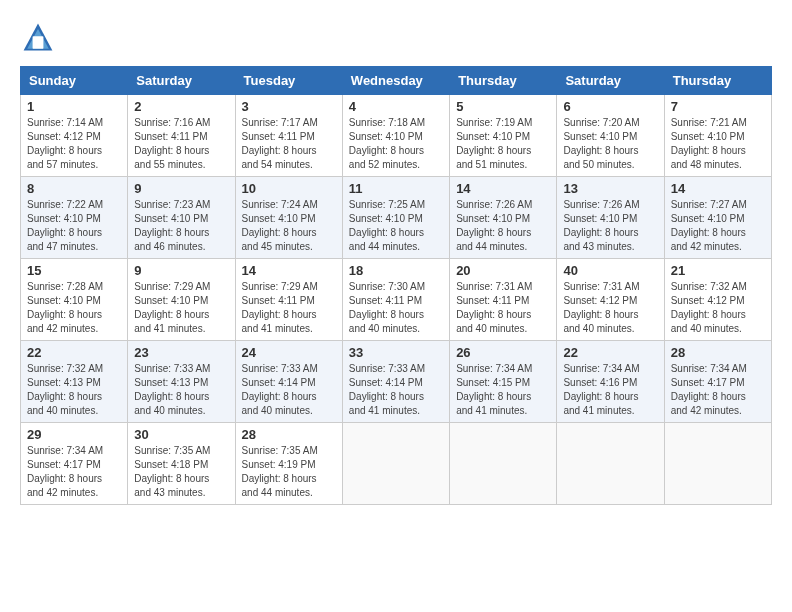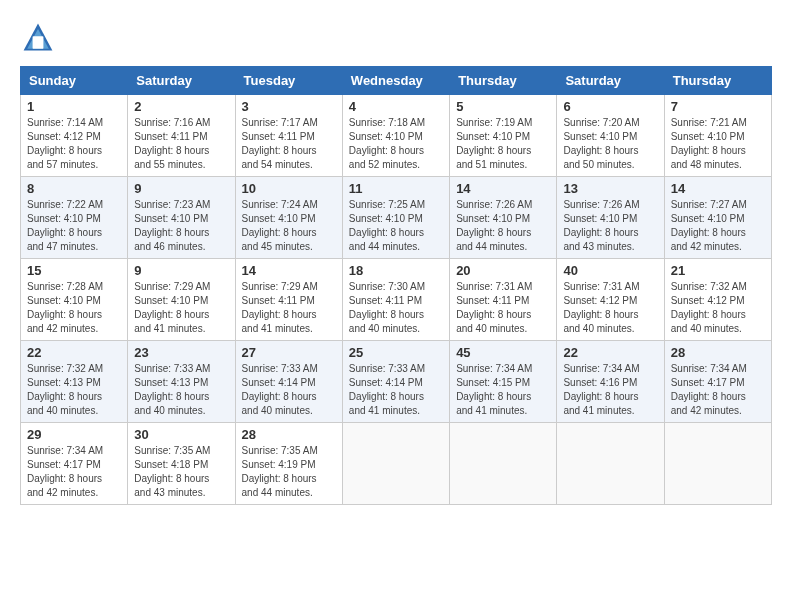--- a/index.html
+++ b/index.html
@@ -266,33 +266,33 @@
           Sunrise: 7:32 AM<br>Sunset: 4:13 PM<br>Daylight: 8 hours and 40 minutes.
         </div>
       </td>
         <td>
         <span class="day-number">23</span>
         <div class="day-info">
           Sunrise: 7:33 AM<br>Sunset: 4:13 PM<br>Daylight: 8 hours and 40 minutes.
         </div>
       </td>
         <td>
-        <span class="day-number">27</span>
+        <span class="day-number">24</span>
         <div class="day-info">
           Sunrise: 7:33 AM<br>Sunset: 4:14 PM<br>Daylight: 8 hours and 40 minutes.
         </div>
       </td>
         <td>
-        <span class="day-number">25</span>
+        <span class="day-number">33</span>
         <div class="day-info">
           Sunrise: 7:33 AM<br>Sunset: 4:14 PM<br>Daylight: 8 hours and 41 minutes.
         </div>
       </td>
         <td>
-        <span class="day-number">45</span>
+        <span class="day-number">26</span>
         <div class="day-info">
           Sunrise: 7:34 AM<br>Sunset: 4:15 PM<br>Daylight: 8 hours and 41 minutes.
         </div>
       </td>
         <td>
         <span class="day-number">22</span>
         <div class="day-info">
           Sunrise: 7:34 AM<br>Sunset: 4:16 PM<br>Daylight: 8 hours and 41 minutes.
         </div>
       </td>

